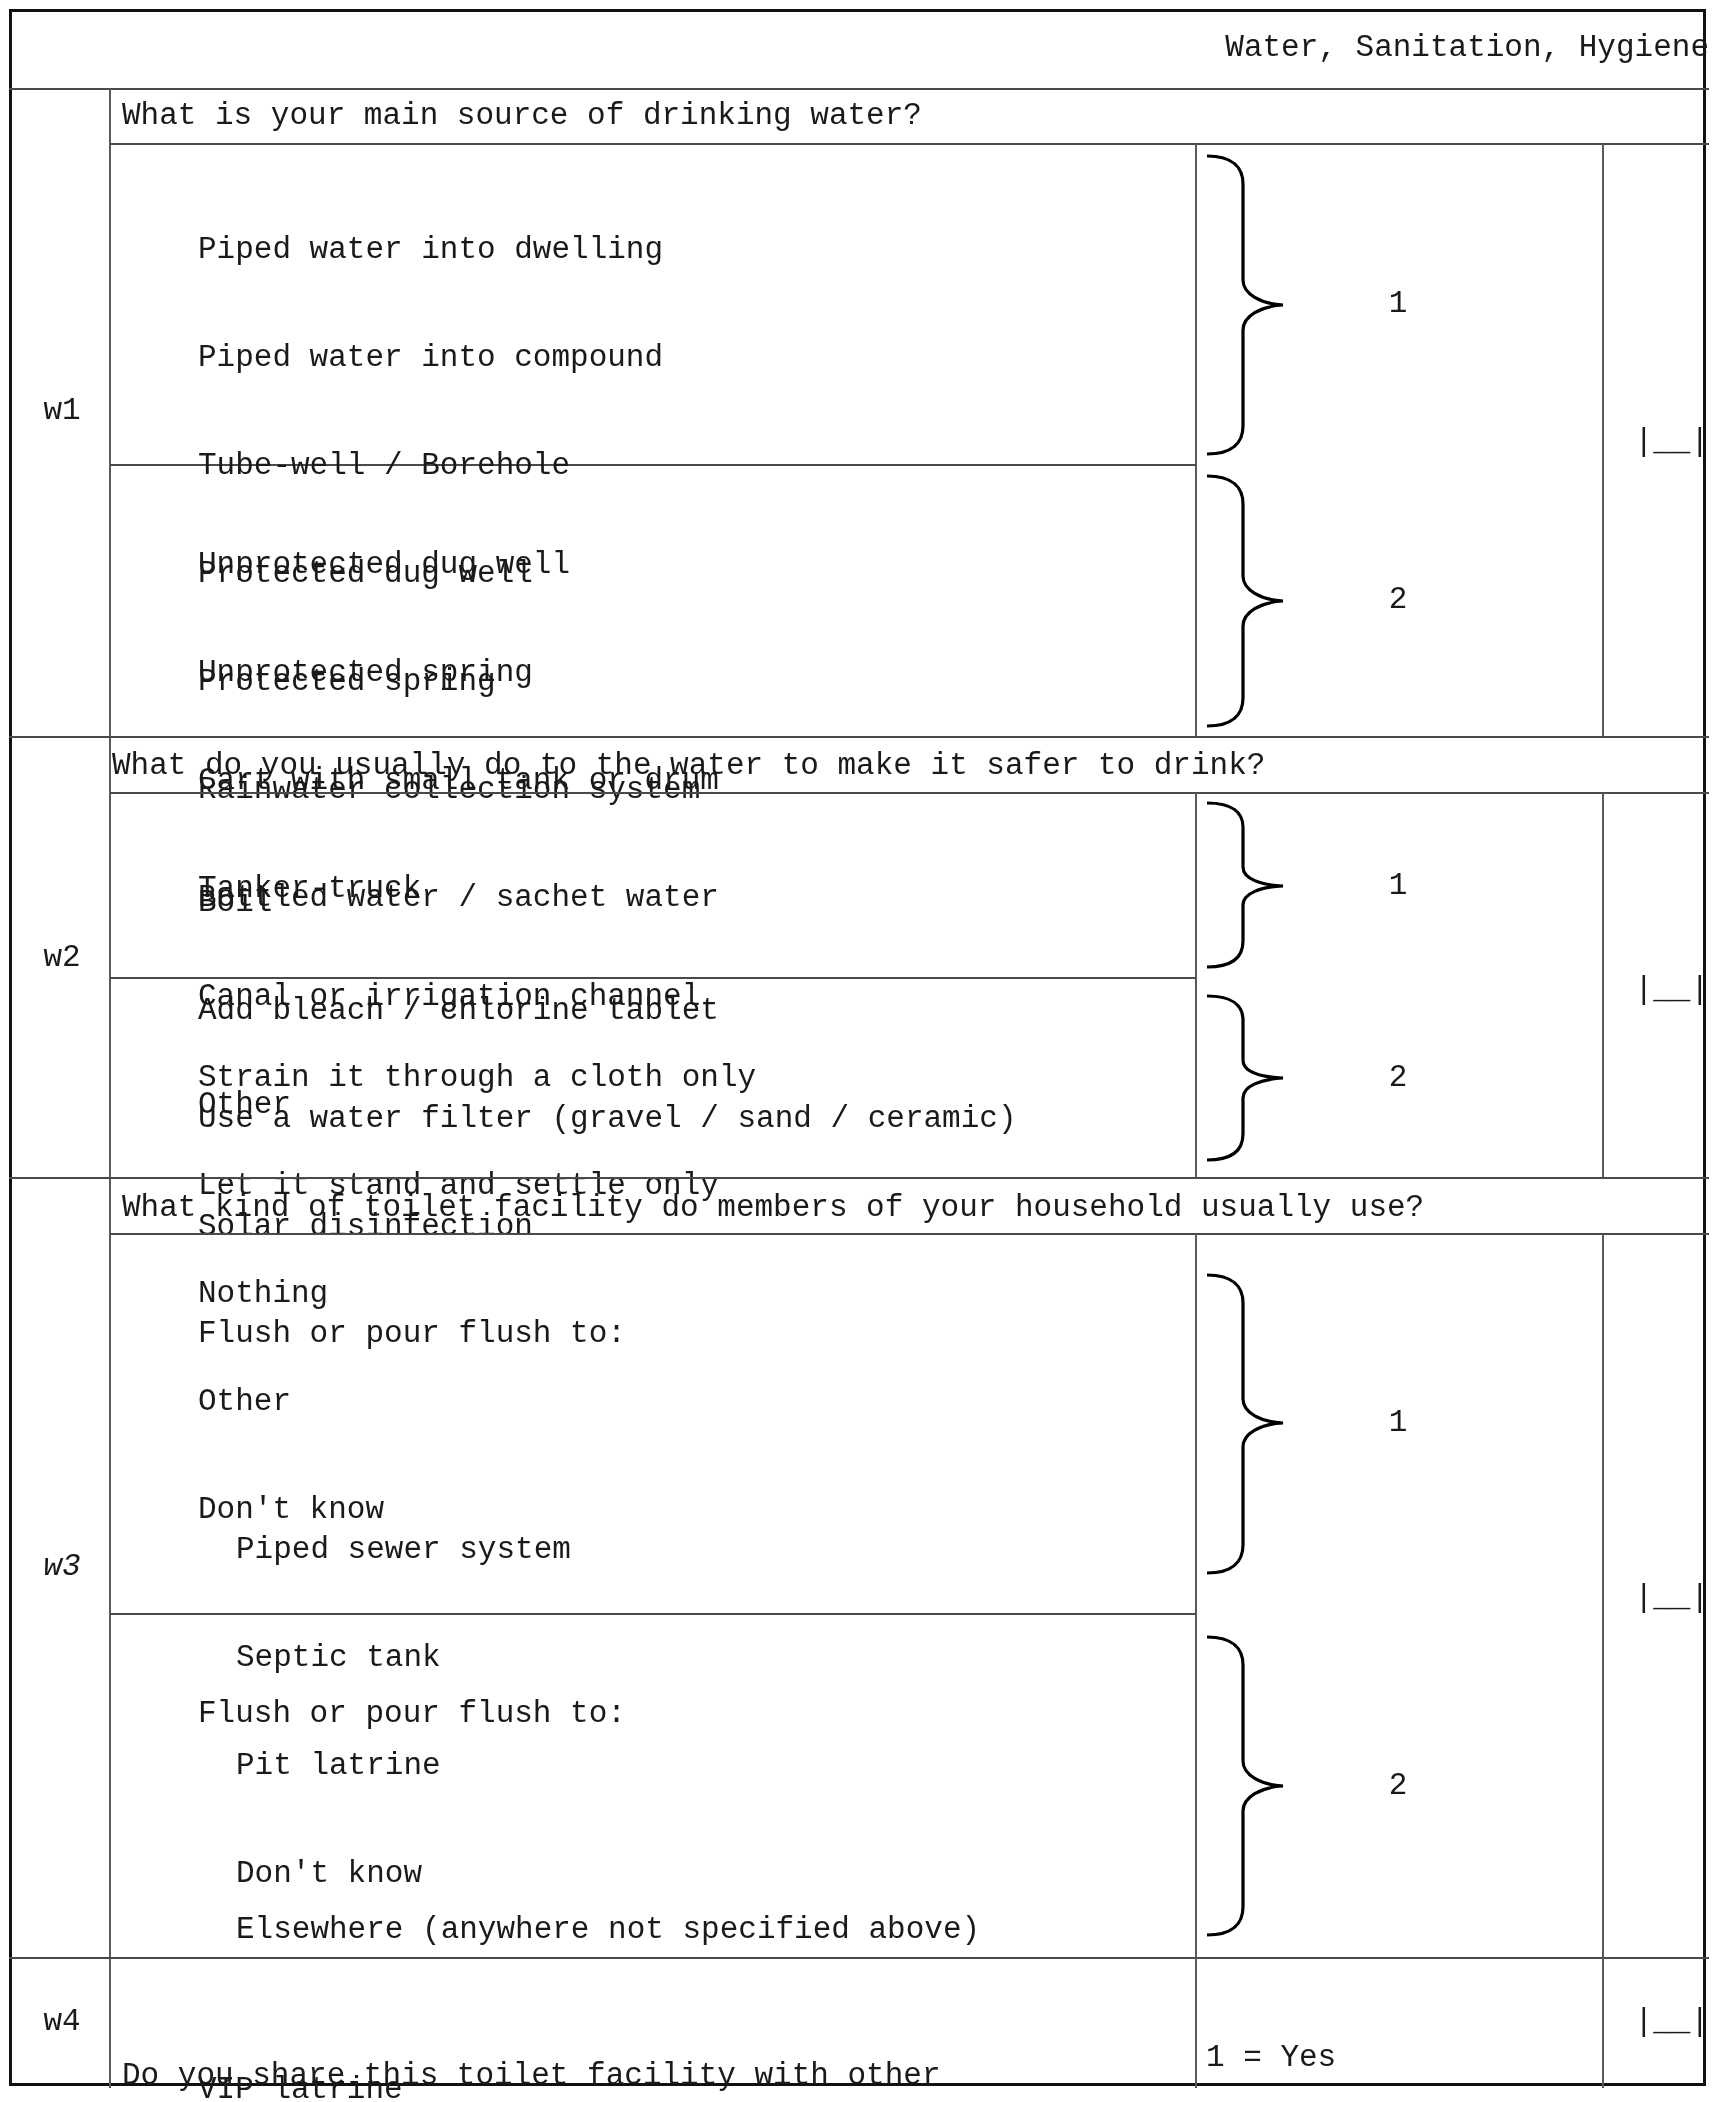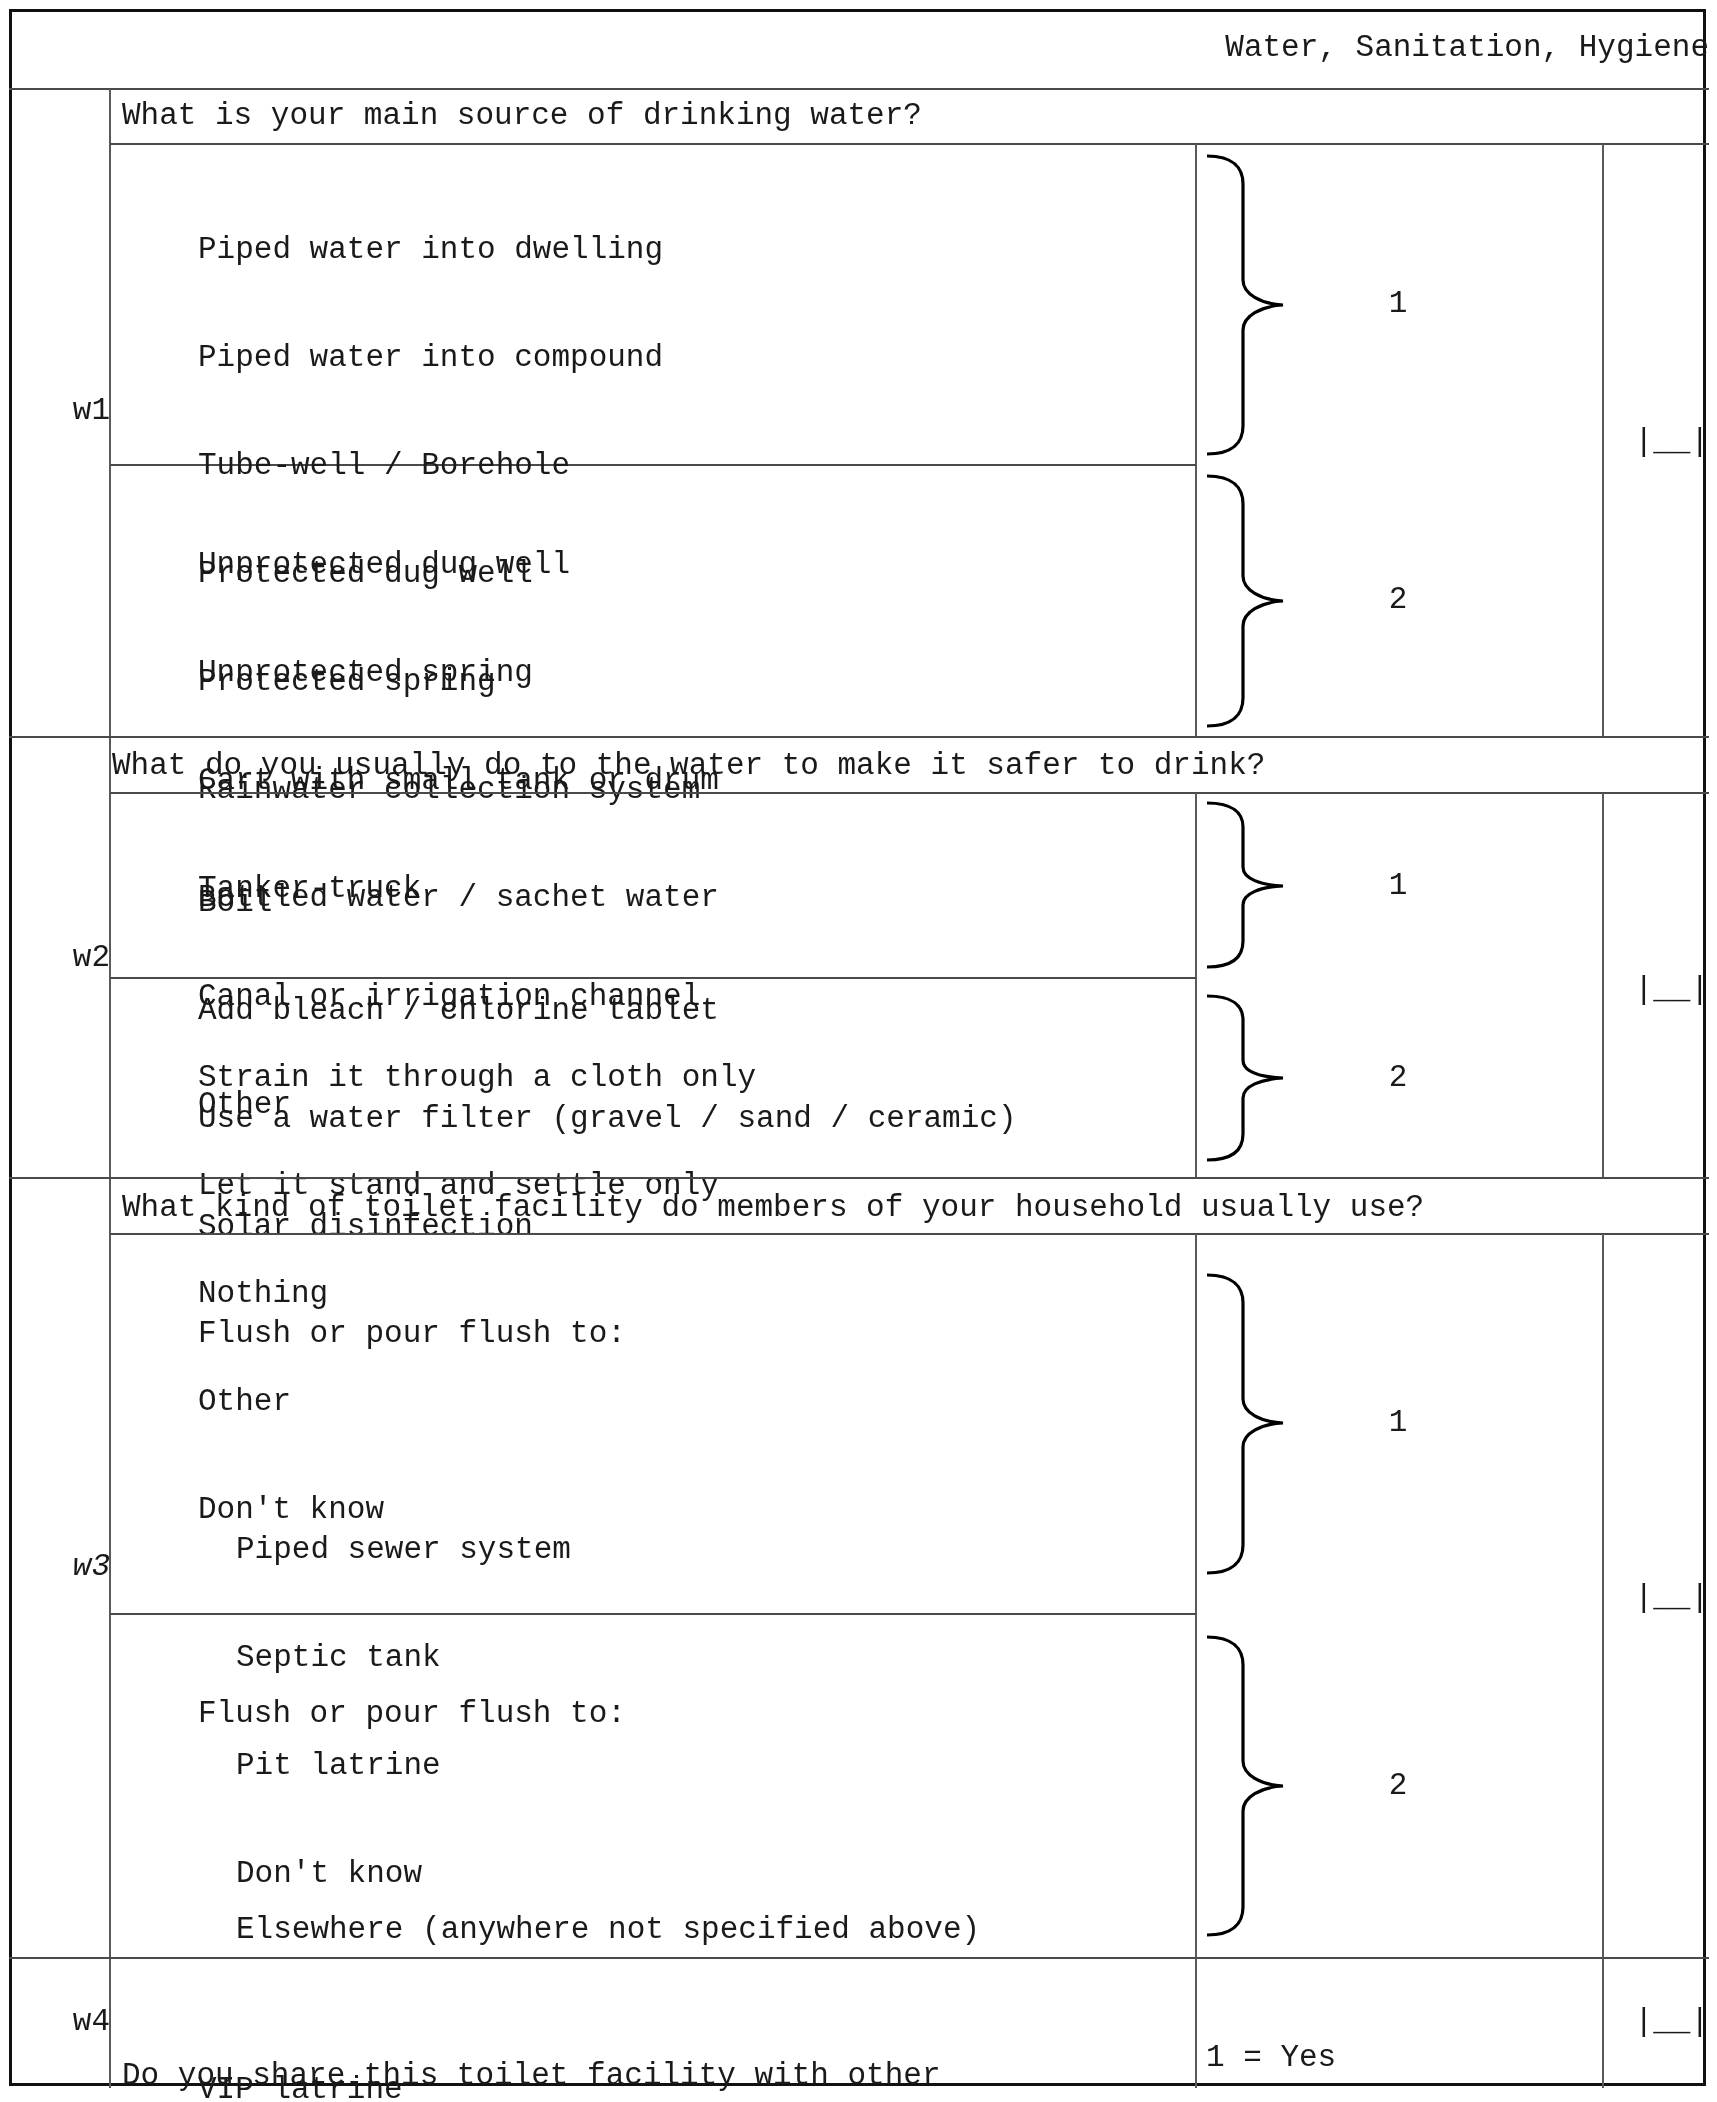--- a/index.html
+++ b/index.html
@@ -4,21 +4,21 @@
 <style>
   html, body { margin: 0; padding: 0; background: #ffffff; }
   body { width: 1717px; height: 2102px; position: relative; overflow: hidden;
          font-family: "Liberation Mono", "DejaVu Sans Mono", monospace; color: #1a1a1a; }
   .frame { position: absolute; left: 9px; top: 9px; width: 1697px; height: 2077px;
            border: 3px solid #111; box-sizing: border-box; }
   .hline { position: absolute; height: 2px; background: #4a4a4a; }
   .vline { position: absolute; width: 2px; background: #5a5a5a; }
   .txt { position: absolute; font-size: 31px; line-height: 36px; white-space: pre; }
   .title { left: 9px; width: 1700px; top: 30px; text-align: right; }
-  .rowlabel { left: 14px; width: 96px; text-align: right; }
+  .rowlabel { left: 14px; width: 96px; text-align: center; }
   .options { left: 198px; }
   .opt { display: block; height: 36px; }
   .opt.indent { padding-left: 38px; }
   .code { text-align: center; width: 60px; }
   .box { left: 1604px; width: 105px; text-align: right; }
   svg.brace { position: absolute; overflow: visible; }
   svg.brace path { fill: none; stroke: #000; stroke-width: 3.2; stroke-linecap: butt; }
 </style>
 </head>
 <body>

